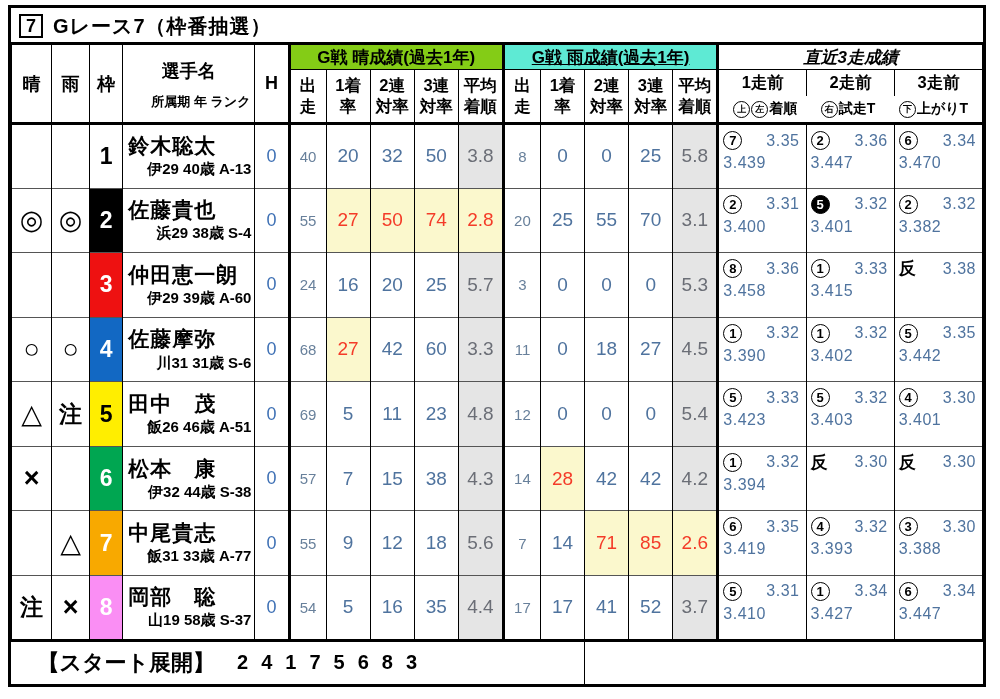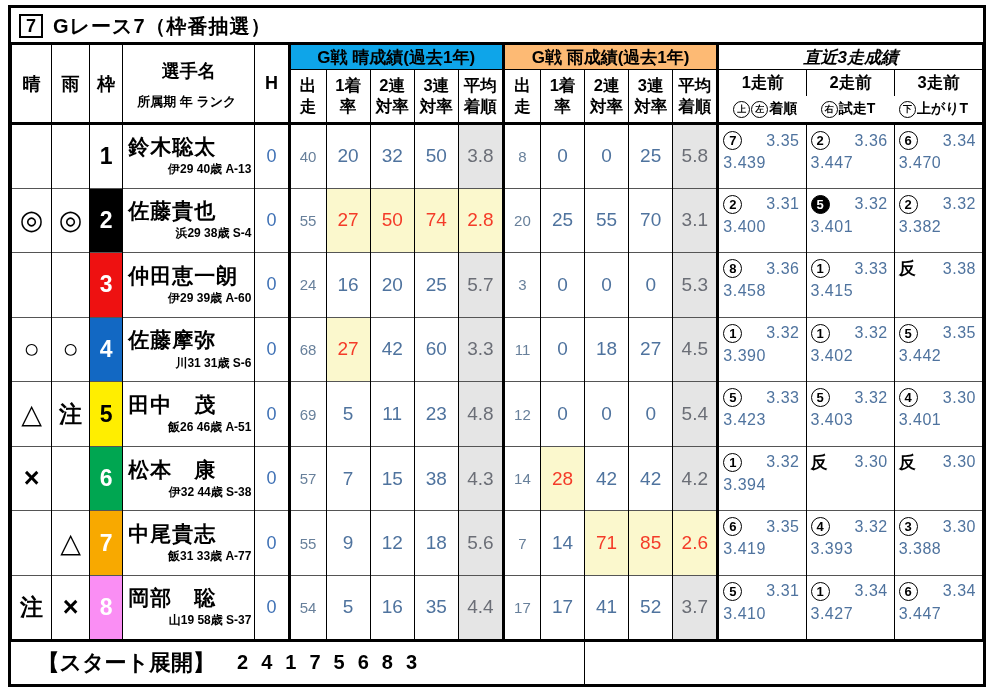--- a/index.html
+++ b/index.html
@@ -28,28 +28,28 @@
   .start-time{font-weight:bold;font-size:21px;}
   
   table{
     border-collapse:collapse;table-layout:fixed;width:100%;
     border-top:3px solid #000;flex:1 1 auto;
   }
   th,td{box-sizing:border-box;padding:0;overflow:hidden;}
   thead th{border:1px solid #000;font-weight:bold;}
   thead{border-bottom:3px solid #000;}
   .band{font-size:17px;height:26px;}
-  .band-sunny{background:#0ea5e9;}
-  .band-rainy{background:#fdba74;}
+  .band-sunny{background:#84cc16;}
+  .band-rainy{background:#5eead4;text-decoration:underline;}
   .band-recent{background:#fff;font-style:italic;}
   .thick-l{border-left:3px solid #000 !important;}
   .hdr-one{font-size:18px;}
   .name-hdr{vertical-align:middle;}
   .name-hdr .nh-top{font-size:18px;font-weight:bold;text-align:center;margin-top:4px;}
-  .name-hdr .nh-sub{font-size:13px;font-weight:bold;padding:10px 4px 2px 0;}
+  .name-hdr .nh-sub{font-size:13px;font-weight:bold;text-align:right;padding:10px 4px 2px 0;}
   .stat-th{font-size:16.5px;line-height:1.25;height:54px;}
   .recent-th{vertical-align:top;}
   .rc-line1{display:flex;height:26px;align-items:center;border-bottom:0;}
   .rc-line1 span{flex:1;text-align:center;font-size:16.5px;font-weight:bold;border-left:1px solid #000;height:100%;display:flex;align-items:center;justify-content:center;}
   .rc-line1 span:first-child{border-left:none;}
   .rc-line2{display:flex;align-items:center;justify-content:space-around;height:26px;font-size:14px;font-weight:bold;padding:0 2px;}
   .rc-seg{display:flex;align-items:center;gap:1px;white-space:nowrap;}
   .mini-circle{
     display:inline-flex;align-items:center;justify-content:center;
     width:15px;height:15px;border:1px solid #000;border-radius:50%;
@@ -57,21 +57,21 @@
   }
   
   tbody td{border-left:1px solid #000;border-right:1px solid #000;border-top:1px solid #555;vertical-align:middle;}
   tbody tr{height:64px;}
   tbody tr:first-child td{border-top:none;}
   td.mark{text-align:center;font-size:27px;font-weight:bold;}
   td.mark .kanji-mark{font-size:23px;}
   td.frame-cell{text-align:center;font-weight:bold;font-size:23px;}
   td.name-cell{padding:2px 3px 2px 5px;}
   .r-name{font-weight:bold;font-size:21px;letter-spacing:1px;white-space:nowrap;line-height:1.2;}
-  .r-sub{font-weight:bold;font-size:12px;text-align:right;white-space:nowrap;margin-top:2px;}
+  .r-sub{font-weight:bold;font-size:15px;text-align:right;white-space:nowrap;margin-top:2px;}
   td.h-val{text-align:center;font-size:18px;color:#3f71b5;}
   td.stat{text-align:center;font-size:19px;color:#4f739e;}
   td.stat.starts{font-size:15px;color:#68809b;}
   td.stat.pink{background:#e5e5e5;color:#6b6e76;}
   td.stat.hl{background:#fbf8cd;color:#f43b28;}
   td.recent{padding:3px 6px 2px 4px;vertical-align:top;}
   .r-top{display:flex;align-items:center;justify-content:space-between;margin-top:3px;}
   .r-bot{text-align:left;font-size:16px;color:#4f739e;margin-top:4px;letter-spacing:0.5px;}
   .r-time{font-size:16px;color:#4f739e;letter-spacing:0.5px;}
   .rank{

